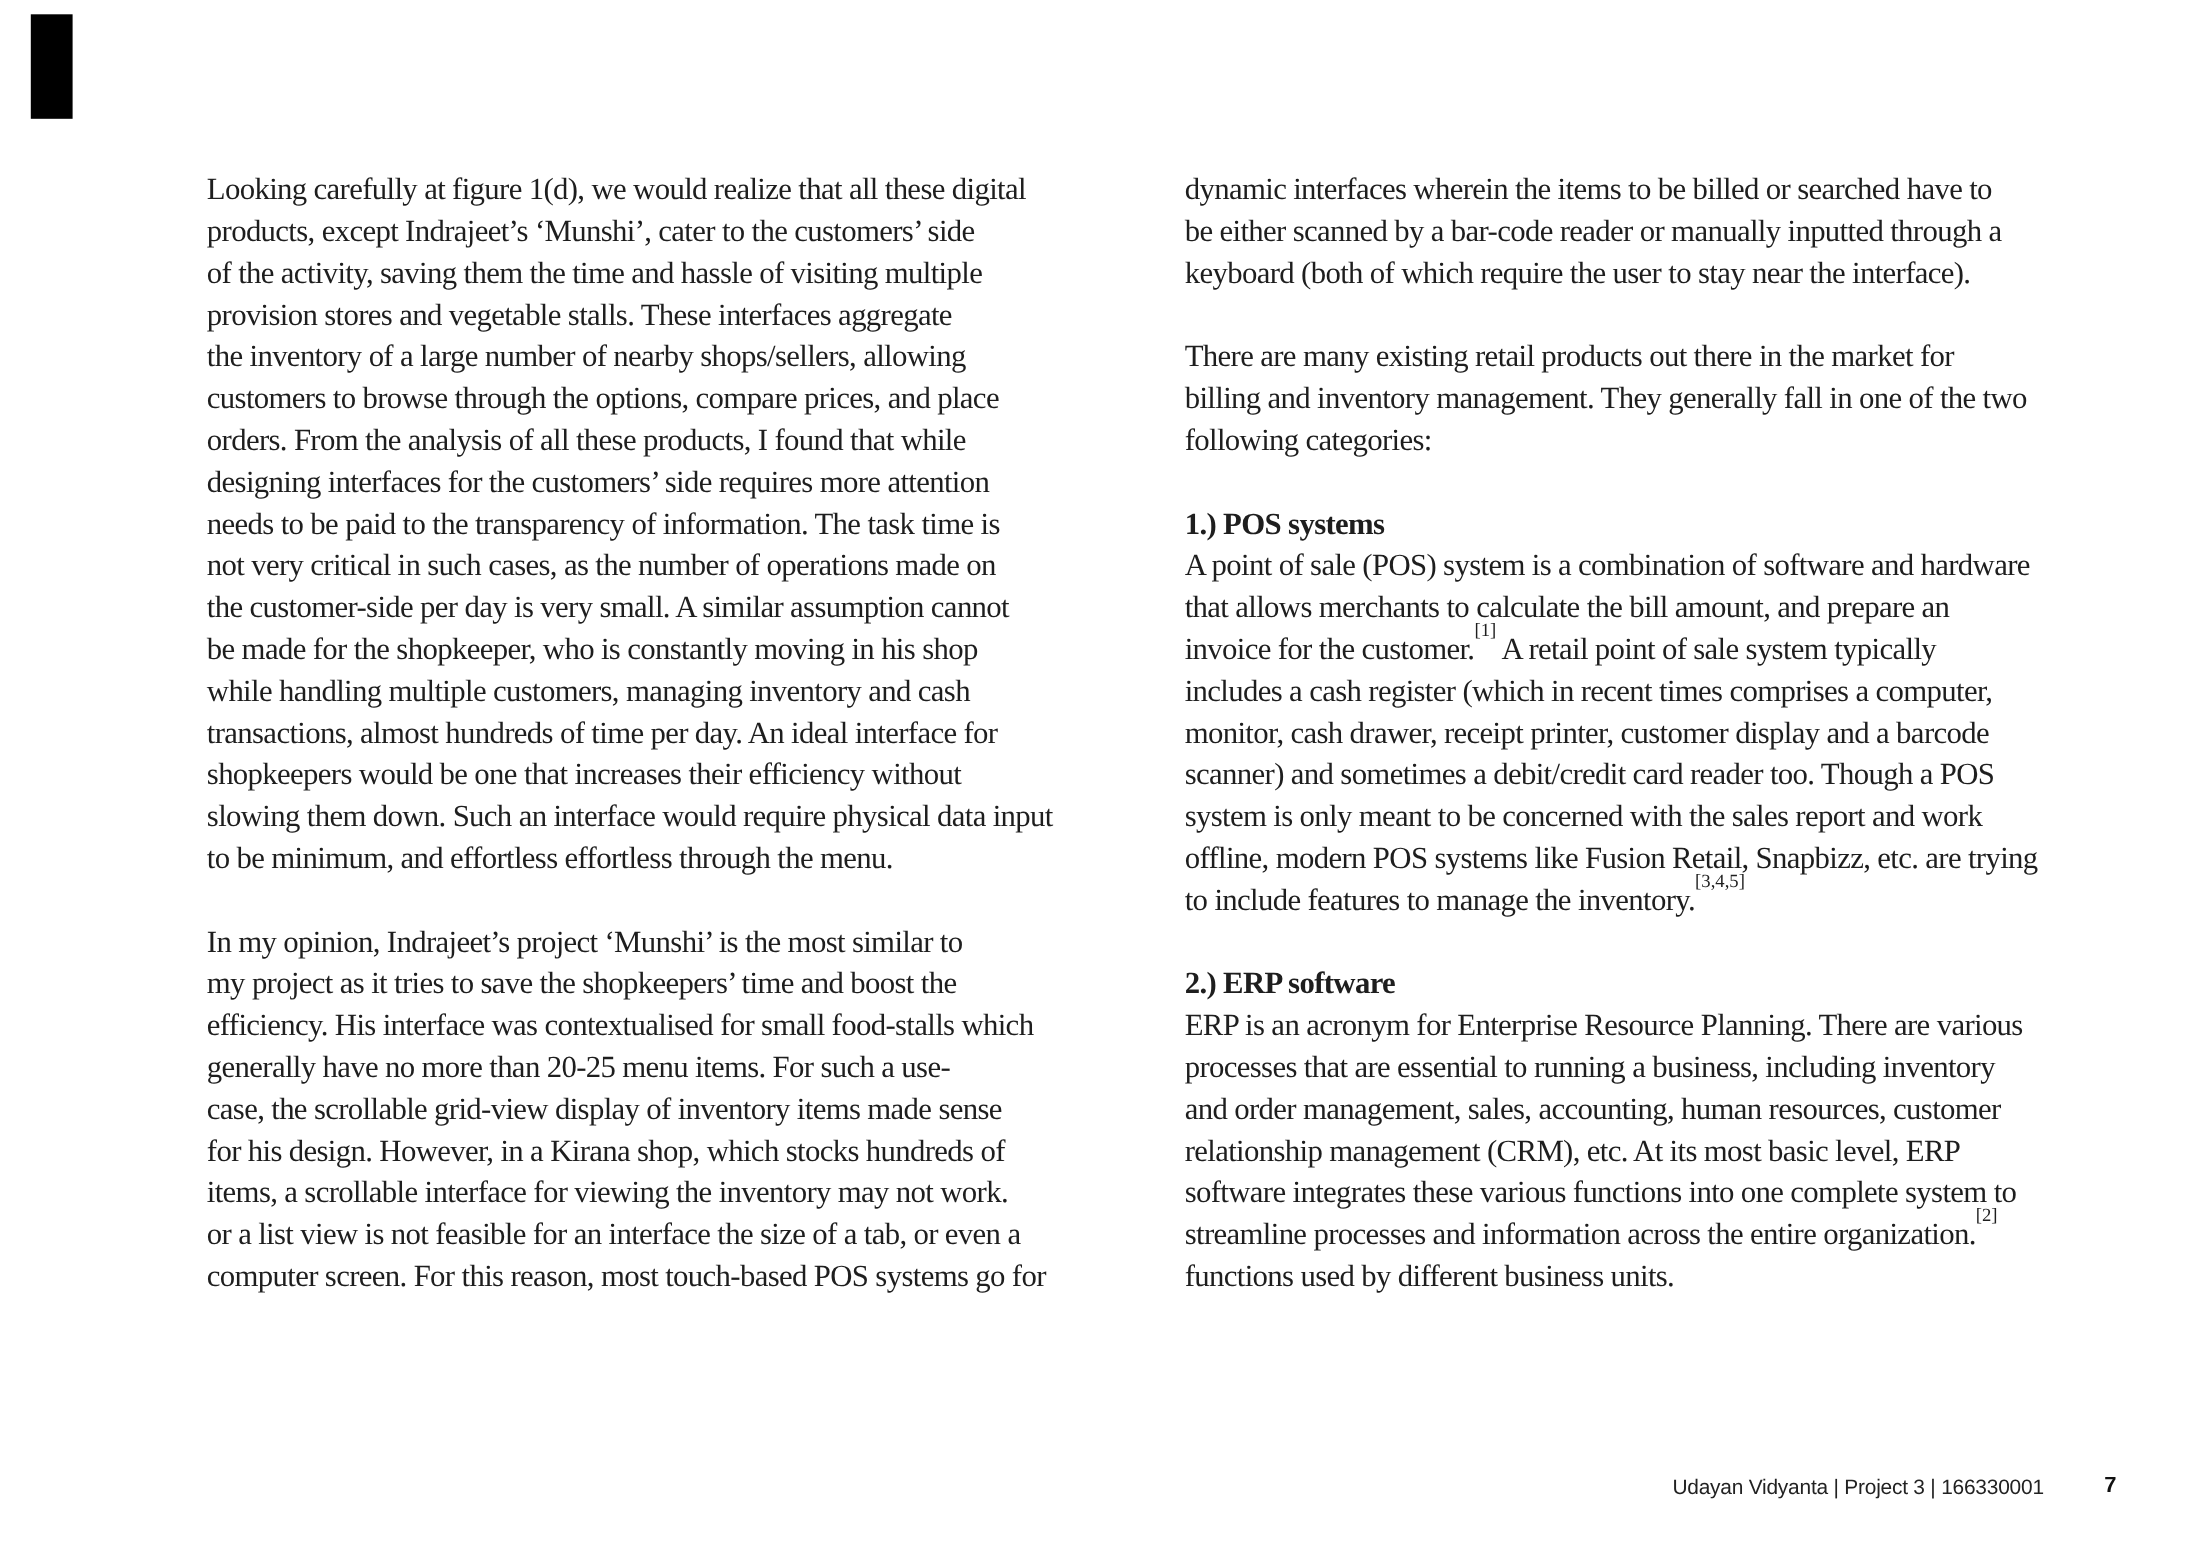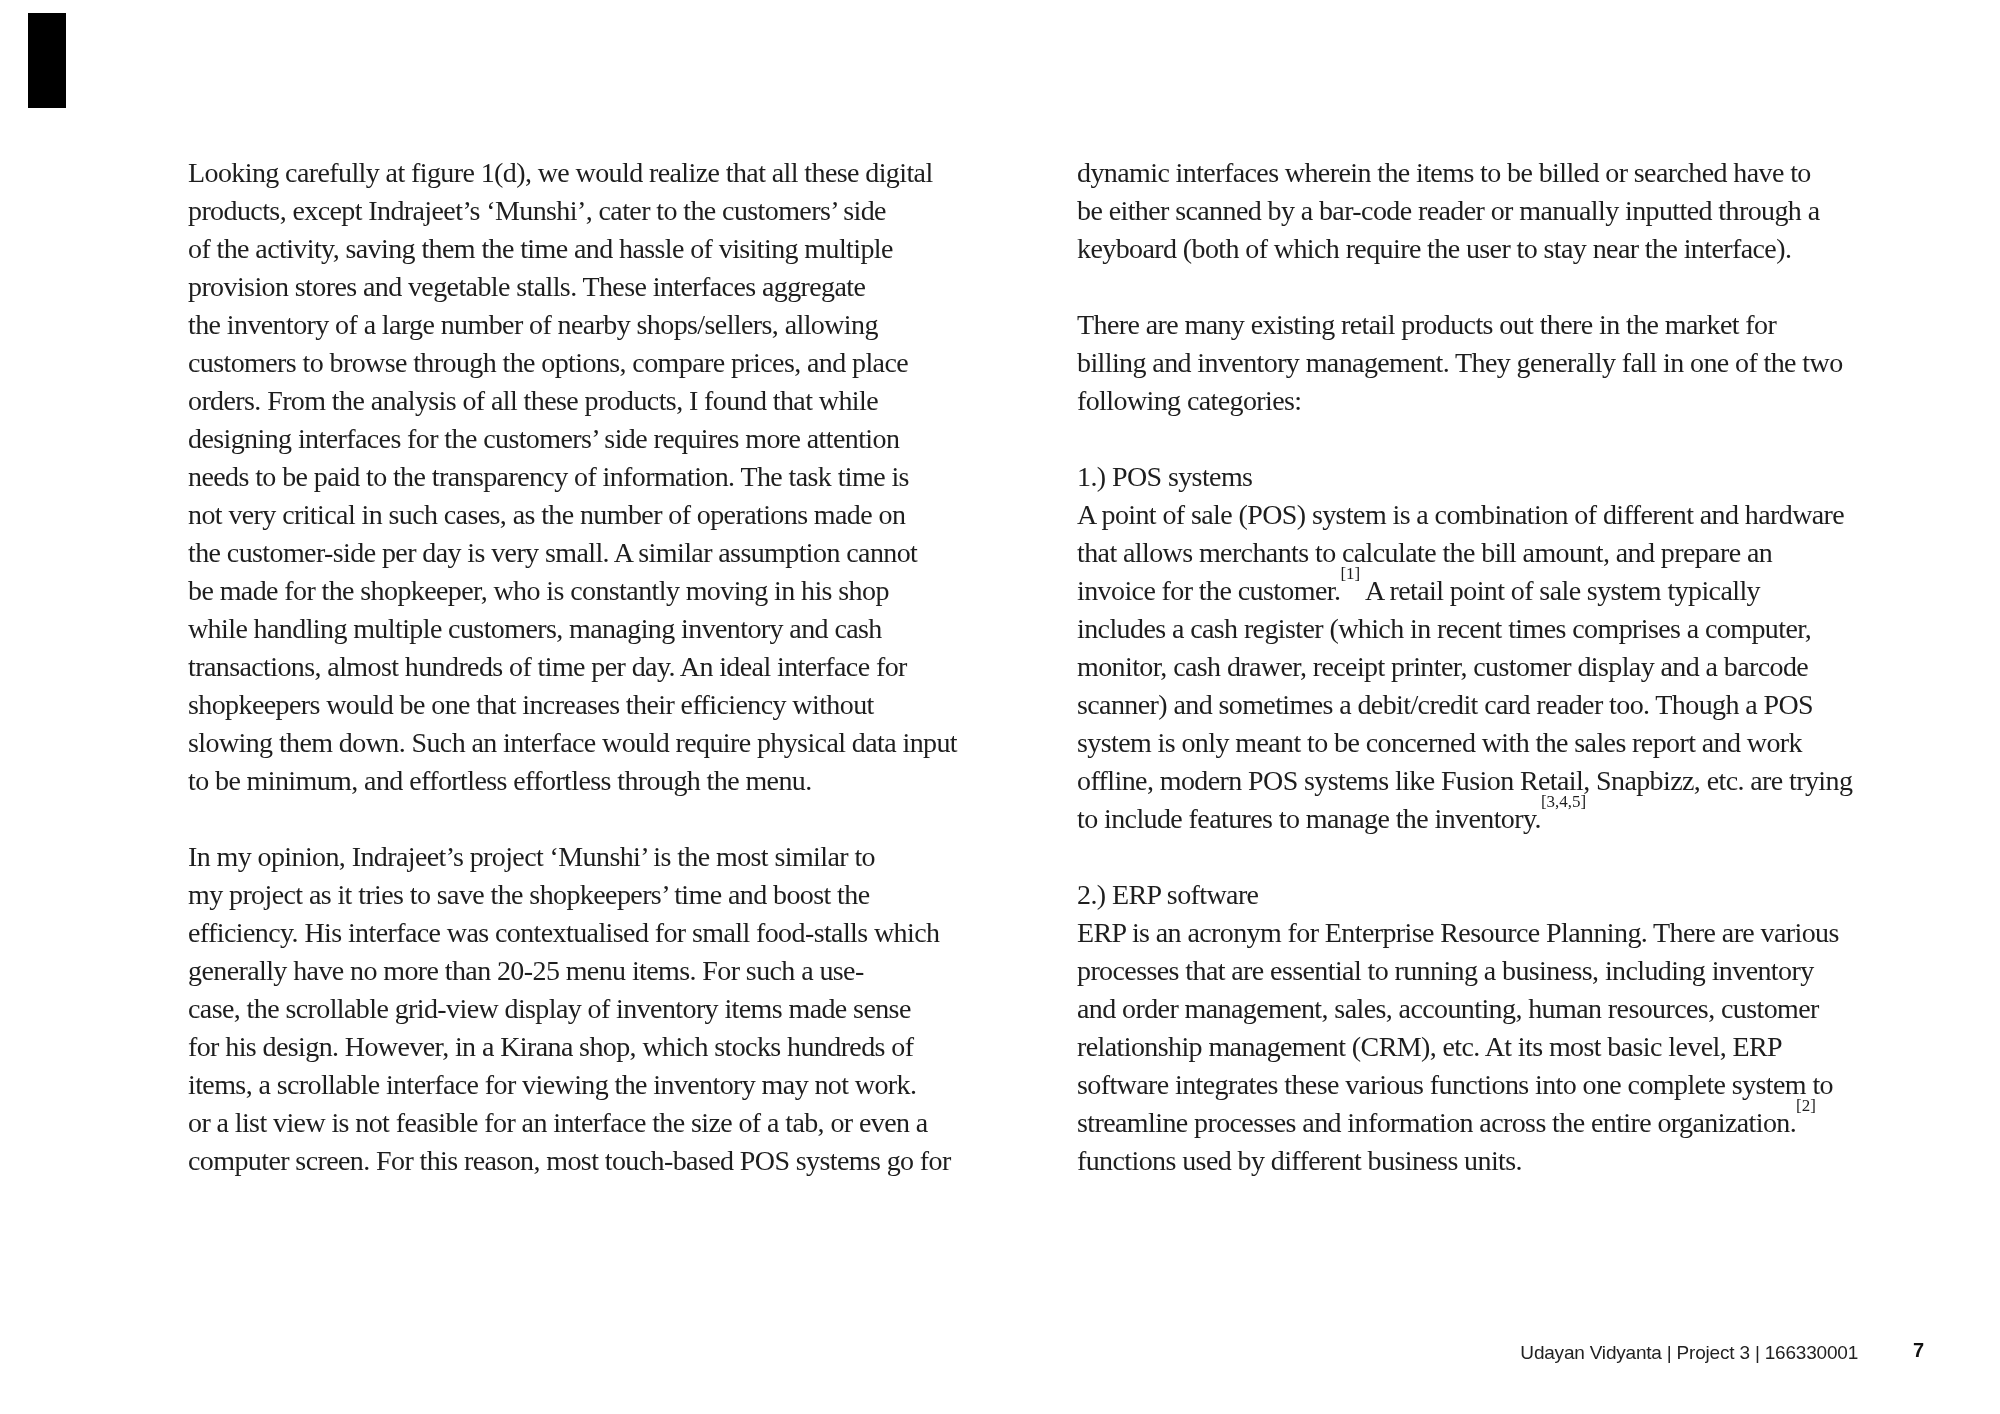--- a/index.html
+++ b/index.html
@@ -24,21 +24,21 @@
   .col {
     position: absolute; top: 154px;
     font-size: 28px; line-height: 38px;
     letter-spacing: -0.6px;
     color: #1e1e1e;
   }
   .col.left  { left: 168px;  width: 880px; }
   .col.right { left: 1057px; width: 895px; }
   .para { margin: 0 0 38px 0; }
   .line { height: 38px; white-space: nowrap; }
-  .heading { font-weight: 400; }
+  .heading { font-weight: 700; }
   sup.cite {
     font-size: 17px;
     letter-spacing: 0;
     position: relative; top: -11px;
     line-height: 0;
   }
   .footer-credit {
     position: absolute; top: 1342px; right: 162px;
     font-family: "Liberation Sans", sans-serif;
     font-size: 19px; letter-spacing: -0.2px;
@@ -97,21 +97,21 @@
         <div class="line">be either scanned by a bar-code reader or manually inputted through a</div>
         <div class="line">keyboard (both of which require the user to stay near the interface).</div>
       </div>
       <div class="para">
         <div class="line">There are many existing retail products out there in the market for</div>
         <div class="line">billing and inventory management. They generally fall in one of the two</div>
         <div class="line">following categories:</div>
       </div>
       <div class="para">
         <div class="line heading">1.) POS systems</div>
-        <div class="line">A point of sale (POS) system is a combination of different and hardware</div>
+        <div class="line">A point of sale (POS) system is a combination of software and hardware</div>
         <div class="line">that allows merchants to calculate the bill amount, and prepare an</div>
         <div class="line">invoice for the customer.<sup class="cite">[1]</sup> A retail point of sale system typically</div>
         <div class="line">includes a cash register (which in recent times comprises a computer,</div>
         <div class="line">monitor, cash drawer, receipt printer, customer display and a barcode</div>
         <div class="line">scanner) and sometimes a debit/credit card reader too. Though a POS</div>
         <div class="line">system is only meant to be concerned with the sales report and work</div>
         <div class="line">offline, modern POS systems like Fusion Retail, Snapbizz, etc. are trying</div>
         <div class="line">to include features to manage the inventory.<sup class="cite">[3,4,5]</sup></div>
       </div>
       <div class="para">

